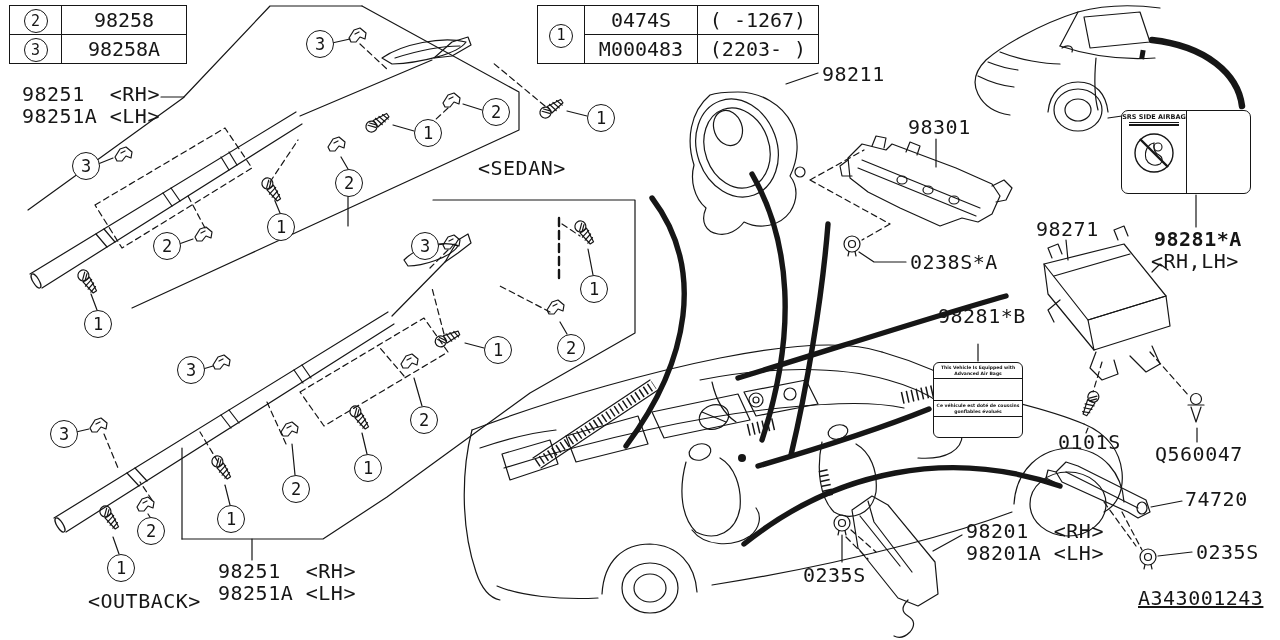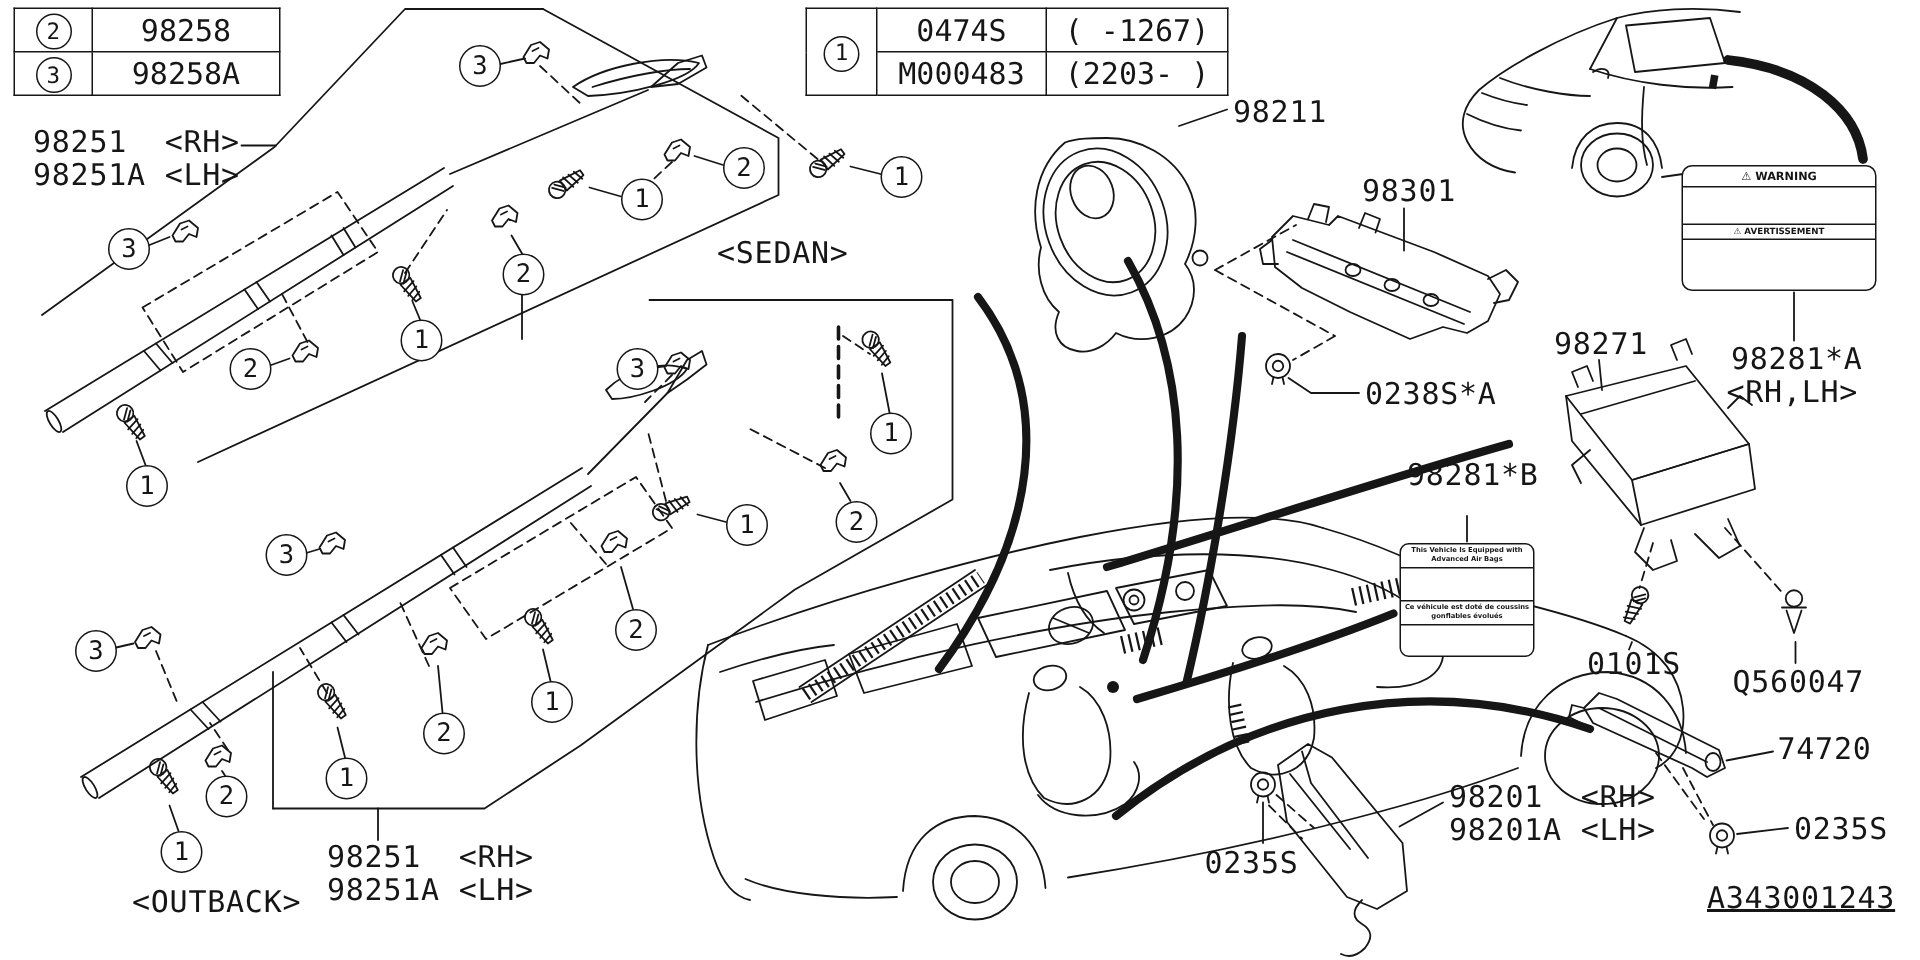--- a/index.html
+++ b/index.html
@@ -317,24 +317,34 @@
       <td style="width:108px">( -1267)</td>
     </tr>
     <tr>
       <td style="height:28px">M000483</td>
       <td>(2203- )</td>
     </tr>
   </tbody>
     </table>
 
   <div class="srs-label">
-    <div class="srs-right">
-      <div class="srs-warn"><span>⚠</span> <span>WARNING</span></div>
-      <div class="srs-space"></div>
-      <div class="srs-avert"><span>⚠</span> <span>AVERTISSEMENT</span></div>
+    <div class="srs-left">
+      <div class="srs-title">SRS SIDE AIRBAG</div>
+      <div class="srs-micro">
+          <i></i>
+          <i></i>
+        </div>
+      <svg width="48" height="48" viewBox="0 0 48 48" style="margin-top:1px">
+        <g fill="none" stroke="#161616" stroke-width="1.4">
+          <circle cx="24" cy="25" r="19"></circle>
+          <path d="M 16,31 C 14,23 18,16 24,15 C 23,21 25,25 29,27 C 33,29 33,34 30,36 C 24,39 18,36 16,31 Z" stroke-width="1.1"></path>
+          <circle cx="28" cy="19" r="4" stroke-width="1.1"></circle>
+          <path d="M 10,11 L 38,39" stroke-width="2.4"></path>
+        </g>
+      </svg>
     </div>
   </div>
 
   <div class="adv-label">
     <div class="adv-band">
       <div>This Vehicle Is Equipped with</div>
       <div>Advanced Air Bags</div>
     </div>
     <div class="adv-gap"></div>
     <div class="adv-band2">
@@ -344,21 +354,21 @@
   </div>
 
   <div id="labels">
       <div class="plabel" style="left: 22px; top: 84px;">98251  &lt;RH&gt;</div>
       <div class="plabel" style="left: 22px; top: 106px;">98251A &lt;LH&gt;</div>
       <div class="plabel" style="left: 478px; top: 158px;">&lt;SEDAN&gt;</div>
       <div class="plabel" style="left: 822px; top: 64px;">98211</div>
       <div class="plabel" style="left: 908px; top: 117px;">98301</div>
       <div class="plabel" style="left: 910px; top: 252px;">0238S*A</div>
       <div class="plabel" style="left: 1036px; top: 219px;">98271</div>
-      <div class="plabel" style="left: 1154px; top: 229px;">98281*A</div>
+      <div class="plabel" style="left: 1154px; top: 229px; font-weight: bold;">98281*A</div>
       <div class="plabel" style="left: 1151px; top: 251px;">&lt;RH,LH&gt;</div>
       <div class="plabel" style="left: 938px; top: 306px;">98281*B</div>
       <div class="plabel" style="left: 1058px; top: 432px;">0101S</div>
       <div class="plabel" style="left: 1155px; top: 444px;">Q560047</div>
       <div class="plabel" style="left: 1185px; top: 489px;">74720</div>
       <div class="plabel" style="left: 1196px; top: 542px;">0235S</div>
       <div class="plabel" style="left: 966px; top: 521px;">98201  &lt;RH&gt;</div>
       <div class="plabel" style="left: 966px; top: 543px;">98201A &lt;LH&gt;</div>
       <div class="plabel" style="left: 803px; top: 565px;">0235S</div>
       <div class="plabel" style="left: 218px; top: 561px;">98251  &lt;RH&gt;</div>

